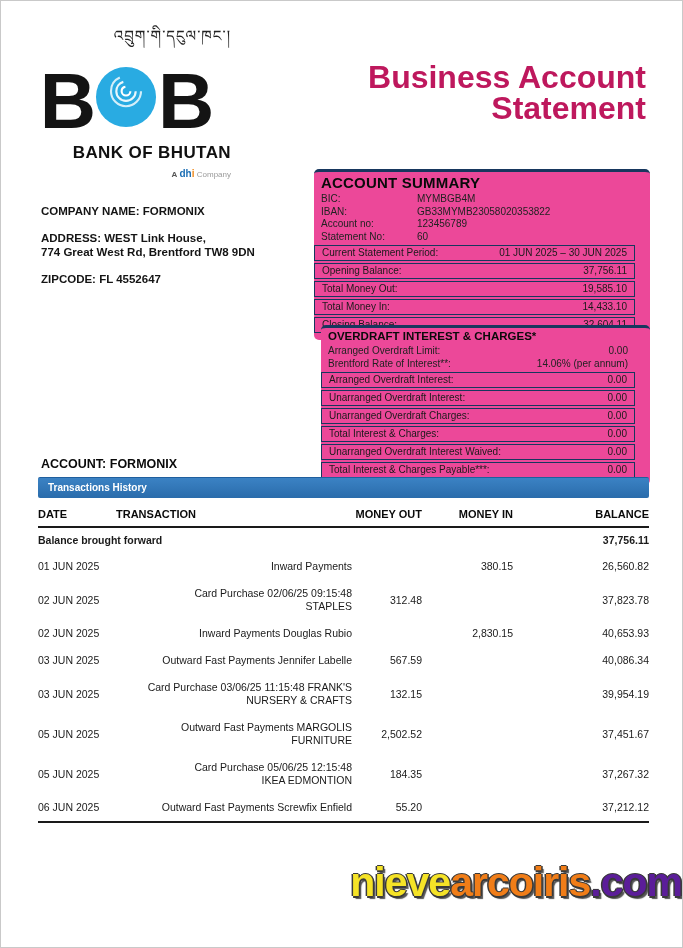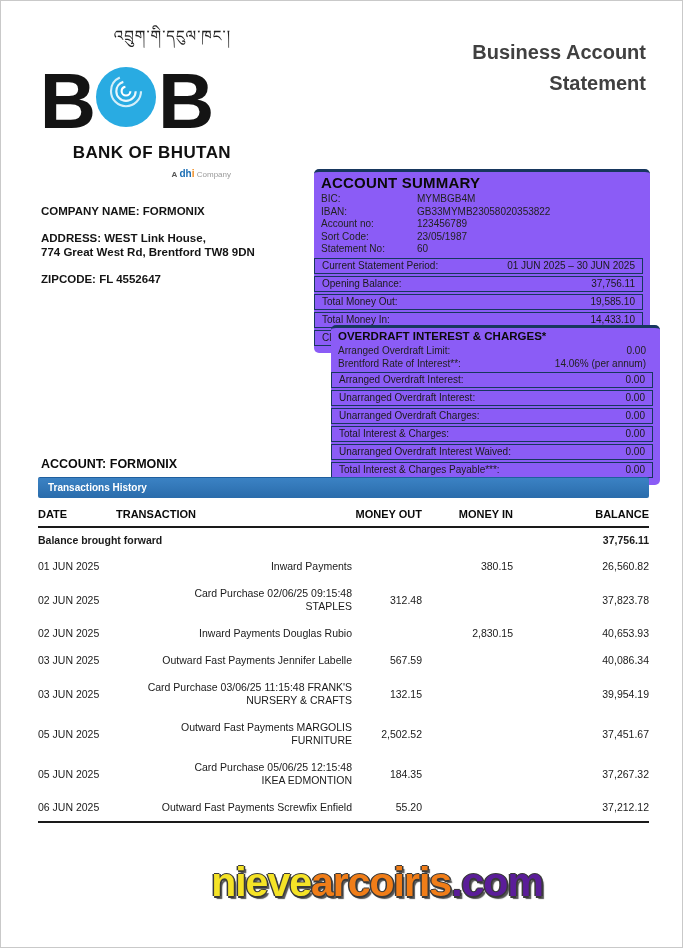--- a/index.html
+++ b/index.html
@@ -24,37 +24,37 @@
   .bob-circle { margin: 0 1px; position: relative; top: -2px; }
   .bank-name { font-size: 17px; font-weight: 800; color: #101010; letter-spacing: 0.4px; margin-top: 4px; }
   .dhi-line { margin-top: 5px; font-size: 8px; color: #8a8a8a; }
   .dhi-a { color: #555; font-weight: 700; }
   .dhi-dh { color: #1c6fb5; font-weight: 800; font-size: 10px; margin-top: 14px; }
   .dhi-i { color: #f08a1d; font-weight: 800; font-size: 10px; }
   .dhi-company { color: #9a9a9a; }
 
   
   .title-block { position: absolute; right: 36px; top: 36px; width: 320px; text-align: right; }
-  .doc-title { font-size: 20px; line-height: 31px; font-weight: 700; color: #404040; }
+  .doc-title { font-size: 32px; line-height: 31px; font-weight: 700; color: #be185d; margin-top: 25px; }
   .contact { margin-top: 26px; font-size: 11px; font-weight: 700; color: #1a1a1a; line-height: 15px; }
 
   
   .company { position: absolute; left: 40px; top: 203px; font-size: 11.5px; font-weight: 700; color: #141414; line-height: 14px; }
   .company .gap { height: 13px; }
 
   
   .bluebox {
     position: absolute;
-    background: #8b5cf6;
+    background: #ec4899;
     border-radius: 5px;
     border-top: 3px solid #17375e;
-    padding: 1px 7px 7px 0;
+    padding: 1px 15px 7px 0;
   }
   .summary-box { left: 313px; top: 168px; width: 336px; }
-  .overdraft-box { left: 330px; top: 324px; width: 329px; }
+  .overdraft-box { left: 320px; top: 324px; width: 329px; }
 
   .box-title { font-weight: 800; color: #0a0a0a; padding: 1px 7px 2px 7px; }
   .summary-box .box-title { font-size: 15px; letter-spacing: 0.2px; }
   .overdraft-box .box-title { font-size: 11.5px; }
 
   .kv-row { display: flex; font-size: 10px; line-height: 12.5px; padding: 0 7px; color: #222; }
   .kv-label { width: 96px; flex: none; }
   .kv-value { flex: 1; }
 
   .p-row { display: flex; justify-content: space-between; font-size: 10px; line-height: 13px; padding: 0 7px; color: #222; }
@@ -99,21 +99,21 @@
   .col-in   { width: 91px; }
   .col-bal  { width: 136px; }
   .txn-table td { font-size: 10.5px; color: #1a1a1a; vertical-align: middle; padding: 7px 0; line-height: 13px; }
   .opening-row td { font-weight: 700; padding: 6px 0; border-bottom: 0; margin-top: 48px; }
   .txn-table tbody { border-bottom: 2.5px solid #1a1a1a; }
   .desc-line { line-height: 13px; text-align: right; }
 
   
   .footer-logo {
     position: absolute; left: 0; right: 0; top: 858px;
-    text-align: center; padding-left: 71px;
+    text-align: right; padding-left: 71px;
     font-size: 41px; font-weight: 800; letter-spacing: -1px;
     white-space: nowrap;
   }
   .fl-part { text-shadow: 1.5px 0 0 #3a3a3a, -1.5px 0 0 #3a3a3a, 0 1.5px 0 #3a3a3a, 0 -1.5px 0 #3a3a3a, 2.5px 2.5px 1px #555; }
   .fl-1 { color: #f5e327; }
   .fl-2 { color: #f07d18; }
   .fl-3 { color: #5b1d99; }
 </style>
 </head>
 <body>
@@ -165,24 +165,20 @@
           <span class="kv-label">BIC:</span>
           <span class="kv-value">MYMBGB4M</span>
         </div>
         <div class="kv-row">
           <span class="kv-label">IBAN:</span>
           <span class="kv-value">GB33MYMB23058020353822</span>
         </div>
         <div class="kv-row">
           <span class="kv-label">Account no:</span>
           <span class="kv-value">123456789</span>
-        </div>
-        <div class="kv-row">
-          <span class="kv-label">Sort Code:</span>
-          <span class="kv-value">23/05/1987</span>
         </div>
         <div class="kv-row">
           <span class="kv-label">Statement No:</span>
           <span class="kv-value">60</span>
         </div>
       </div>
     <div class="b-rows">
         <div class="b-row">
           <span>Current Statement Period:</span>
           <span>01 JUN 2025 – 30 JUN 2025</span>

